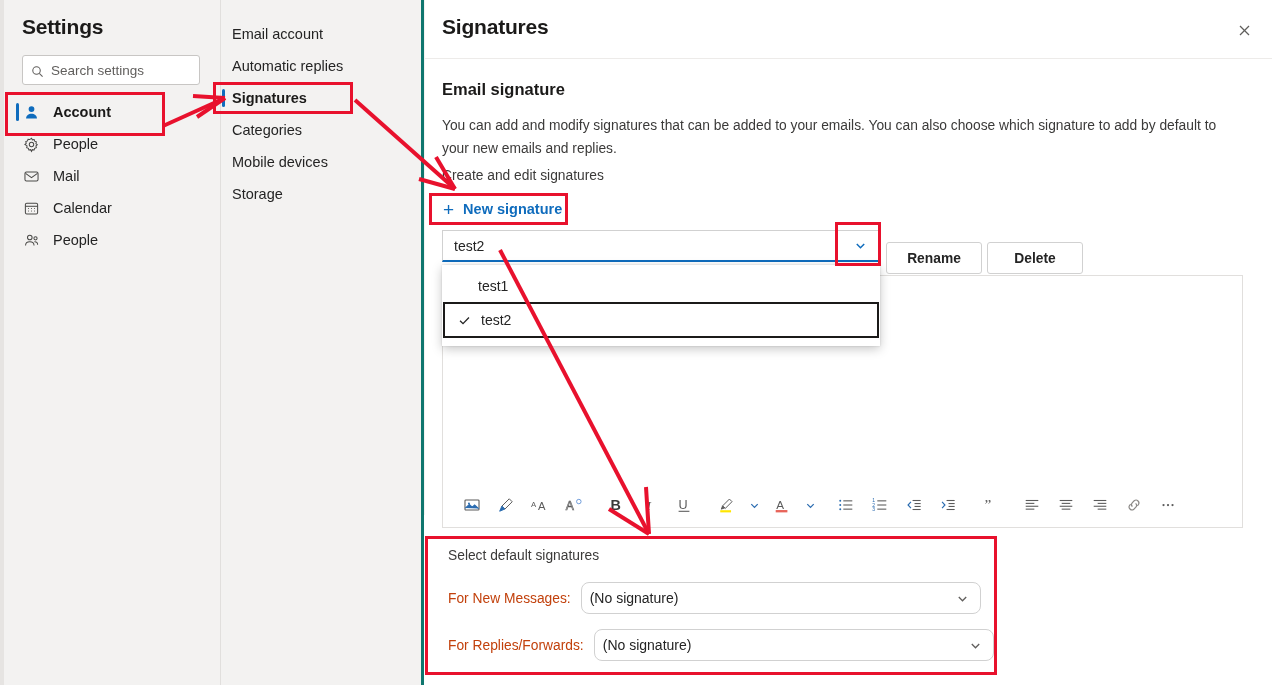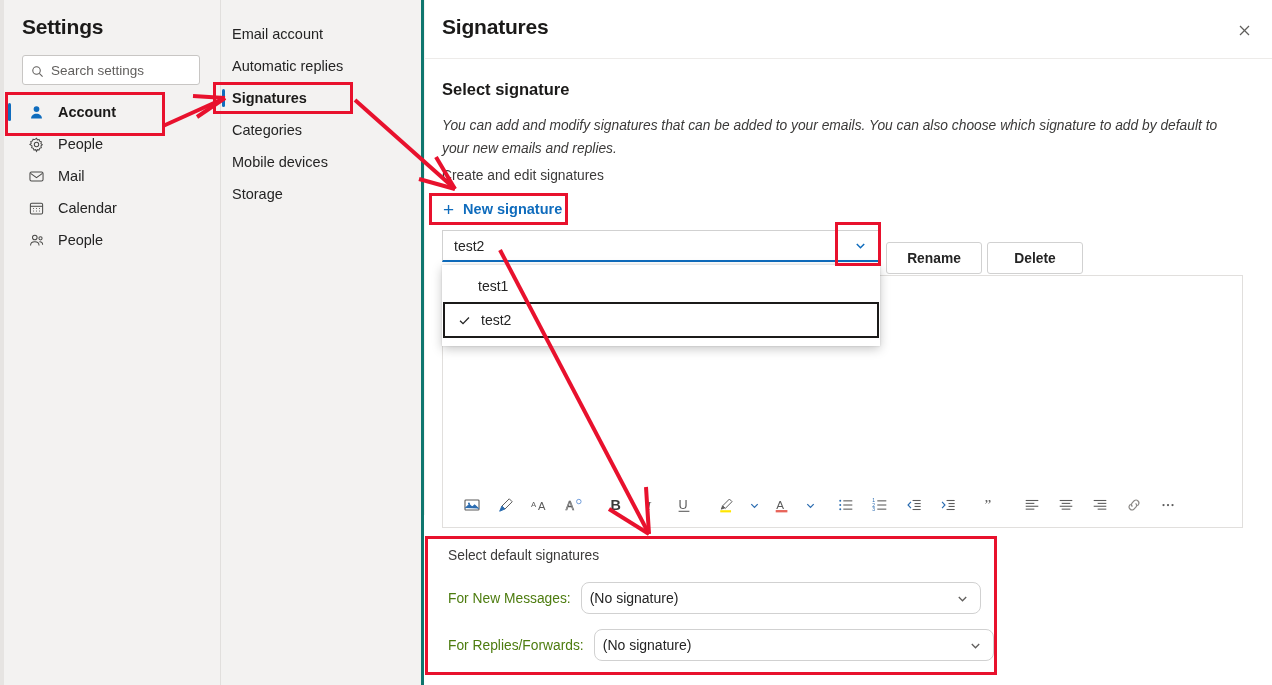--- a/index.html
+++ b/index.html
@@ -44,23 +44,24 @@
     gap: 7px;
   }
   .search-box .s-icon { width: 13px; height: 13px; flex: 0 0 auto; color:#605e5c; }
   .search-box .s-text { font-size: 13.5px; color: #605e5c; }
 
   .nav-list { position: absolute; left: 0; top: 96px; width: 221px; }
   .nav-item {
     position: relative;
     height: 32px;
     display: flex; align-items: center;
-    padding-left: 27px;
+    padding-left: 14px;
     gap: 12px;
     cursor: pointer;
+    margin-left: 8px;
   }
   .nav-item .nav-ico {
     width: 19px; height: 19px; flex: 0 0 auto;
     display: flex; align-items: center; justify-content: center;
     color: #4a4a48;
   }
   .nav-item .nav-lbl { font-size: 14.5px; color: #242424; }
   .nav-item.sel .nav-lbl { font-weight: bold; color: #1b1a19; }
   .nav-item.sel .nav-ico { color: #0f6cbd; }
   .nav-item .sel-bar {
@@ -113,21 +114,21 @@
     position: absolute; left: 0; top: 58px;
     width: 847px; height: 1px; background: #edebe9;
   }
   .section-head {
     position: absolute; left: 17px; top: 80px;
     font-size: 16.5px; font-weight: bold; color: #1b1a19;
   }
   .section-desc {
     position: absolute; left: 17px; top: 114px;
     width: 790px;
-    font-size: 13.8px; line-height: 23px; color: #3b3a39; font-style: italic;
+    font-size: 13.8px; line-height: 23px; color: #3b3a39;
   }
   .sub-label {
     position: absolute; left: 17px; top: 168px;
     font-size: 13.8px; color: #3b3a39;
   }
 
   .new-sig-btn {
     position: absolute; left: 18px; top: 196px;
     height: 26px;
     display: flex; align-items: center; gap: 9px;
@@ -207,21 +208,21 @@
   
   .defaults {
     position: absolute; left: 7px; top: 536px;
     width: 570px; height: 139px;
   }
   .def-title {
     position: absolute; left: 16px; top: 12px;
     font-size: 13.8px; color: #3b3a39;
   }
   .def-row { position: absolute; display: flex; align-items: center; }
-  .def-row .dl { font-size: 13.8px; color: #4d7c0f; }
+  .def-row .dl { font-size: 13.8px; color: #c2410c; }
   .sel-box {
     height: 32px; background: #ffffff;
     border: 1px solid #d1d1d1; border-radius: 8px;
     display: flex; align-items: center;
     padding: 0 6px 0 8px;
     cursor: pointer;
   }
   .sel-box .sv { flex: 1; font-size: 14px; color: #242424; }
   .sel-box .sc { width: 22px; display: flex; align-items: center; justify-content: center; color: #605e5c; }
 
@@ -355,21 +356,21 @@
 
     <div class="close-btn">
       <svg viewBox="0 0 16 16" width="15" height="15" stroke="#605e5c" stroke-width="1.3">
         <line x1="3.2" y1="3.2" x2="12.8" y2="12.8"></line>
           <line x1="12.8" y1="3.2" x2="3.2" y2="12.8"></line>
       </svg>
     </div>
 
     <div class="title-rule"></div>
 
-    <div class="section-head">Select signature</div>
+    <div class="section-head">Email signature</div>
     <div class="section-desc">You can add and modify signatures that can be added to your emails. You can also choose which signature to add by default to your new emails and replies.</div>
     <div class="sub-label">Create and edit signatures</div>
 
     <div class="new-sig-btn">
       <span class="plus">+</span>
       <span>New signature</span>
     </div>
 
     <div class="editor">
       <div class="toolbar">

